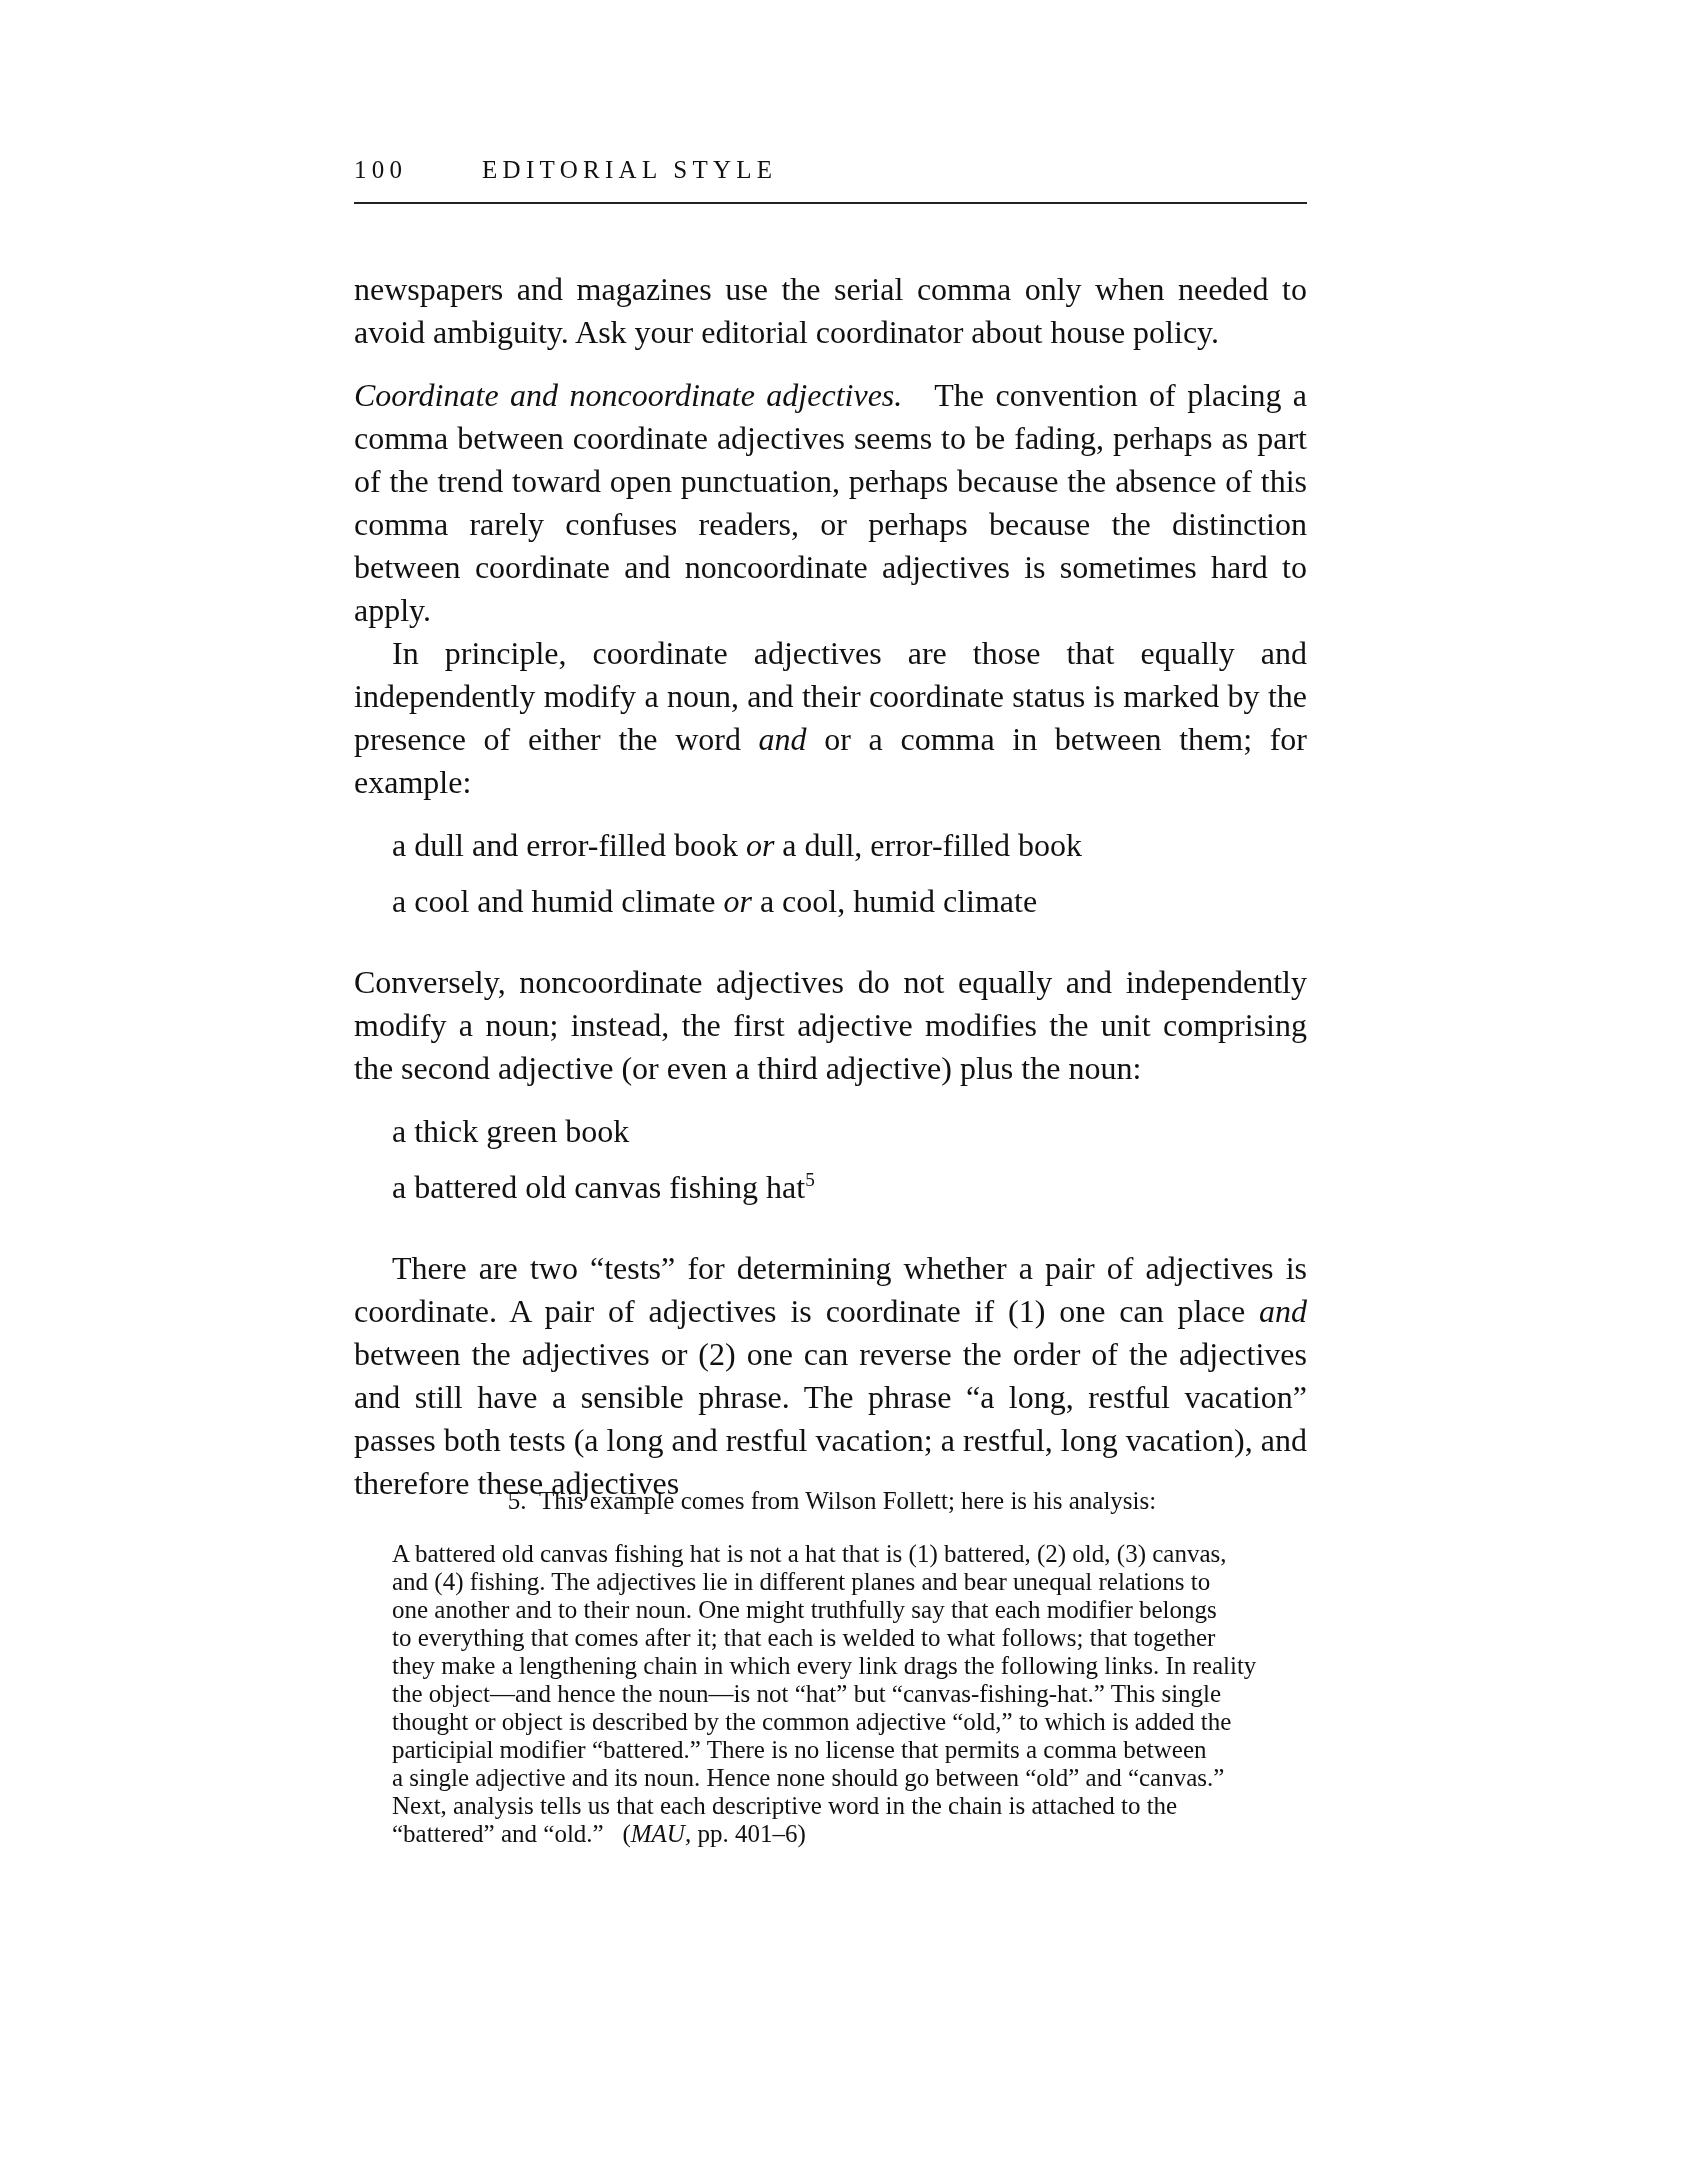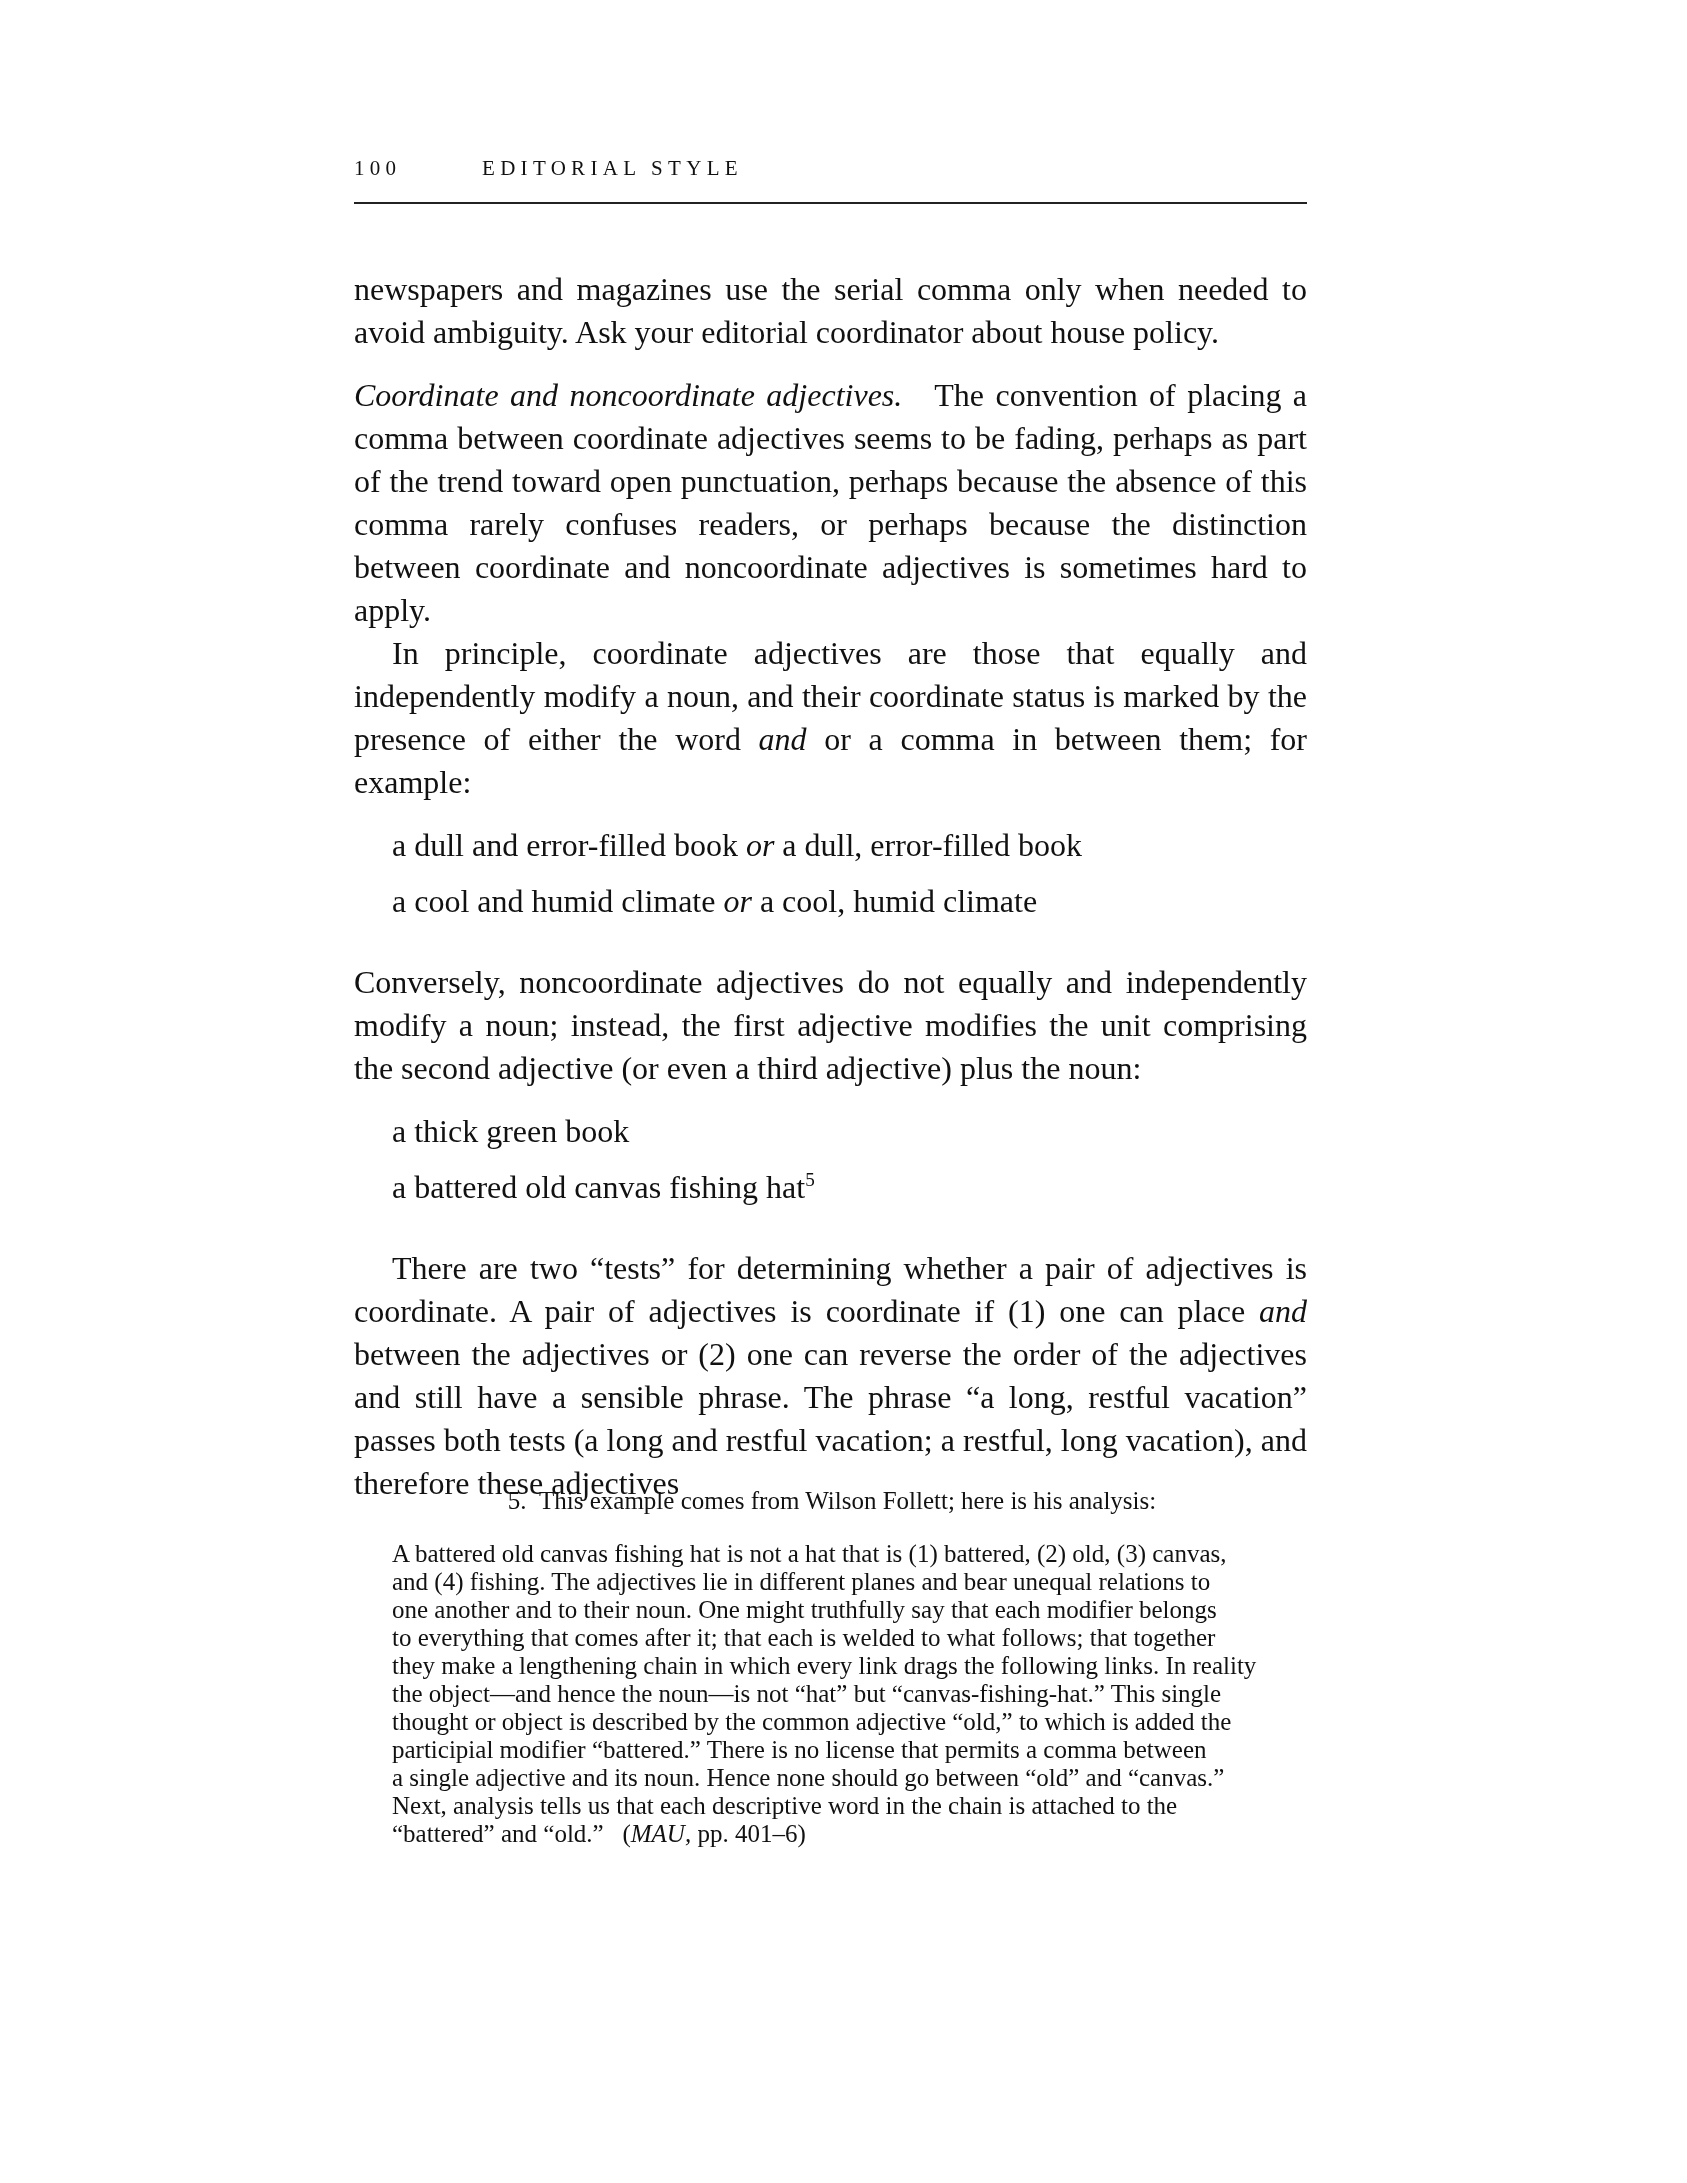--- a/index.html
+++ b/index.html
@@ -2,21 +2,21 @@
 <html style="font-size:10.6px"><head>
 <meta charset="utf-8">
 <style>
   html, body { margin: 0; padding: 0; background: #ffffff; }
   body { width: 1687px; height: 2183px; position: relative; overflow: hidden;
          font-family: "Liberation Serif", "DejaVu Serif", serif; color: #111; }
   .page { position: absolute; left: 354px; top: 0; width: 953px; }
 
   .running-head { position: absolute; top: 156px; left: 0; width: 953px; height: 46px;
                   border-bottom: 2.6px solid #222; }
-  .folio, .running-title { position: absolute; top: 0; font-size: 21px; letter-spacing: 5.3px; }
+  .folio, .running-title { position: absolute; top: 0; font-size: 25px; letter-spacing: 5.3px; }
   .folio { left: 0; }
   .running-title { left: 128px; }
 
   .body-text { position: absolute; top: 268px; left: 0; width: 953px;
                font-size: 32px; line-height: 43px; text-align: justify; }
   .body-text p { margin: 0; }
   .gap-sm { margin-top: 20px !important; }
   .indent { text-indent: 38px; }
   .example { margin: 0; padding-left: 38px; }
   .ex-block { margin-top: 20px !important; }

